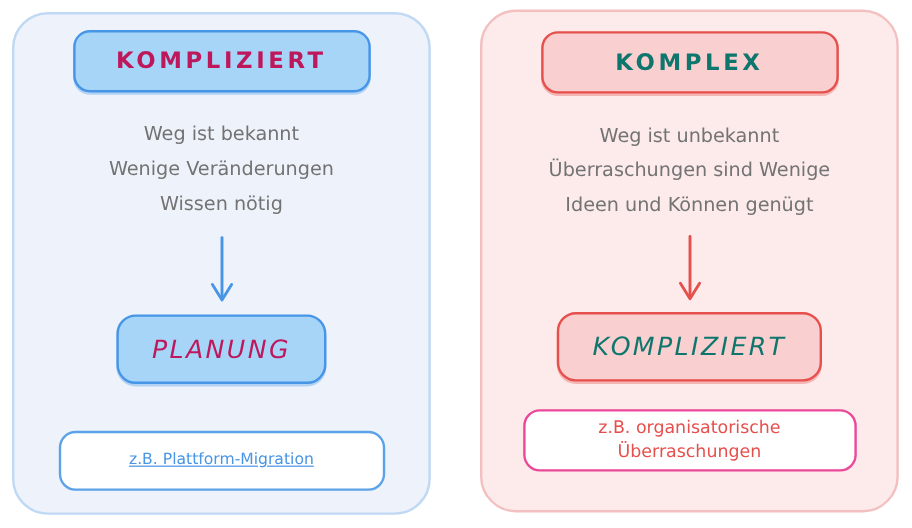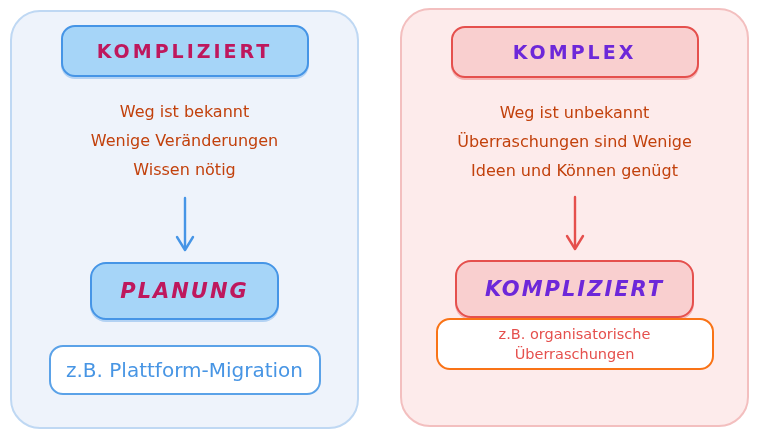--- a/index.html
+++ b/index.html
@@ -46,77 +46,79 @@
   }
   .blue .header-chip, .blue .result-chip {
     background: #a6d5f8;
     border: 2.5px solid #4695e6;
     color: #be185d;
     box-shadow: 0 2px 0 rgba(70,149,230,0.35);
   }
   .red .header-chip, .red .result-chip {
     background: #f9cfcf;
     border: 2.5px solid #e5504d;
-    color: #6d28d9;
+    color: #0f766e;
     box-shadow: 0 2px 0 rgba(229,80,77,0.35);
   }
 
   .bullets {
     margin-top: 20px;
     height: 87px;
     display: flex;
     flex-direction: column;
     align-items: center;
   }
   .bullet {
     line-height: 29px;
     font-size: 16px;
-    color: #c2410c;
+    color: #737373;
     white-space: nowrap;
   }
 
   .arrow { display: block; }
   .blue .arrow { margin-top: 12px; }
   .red .arrow { margin-top: 10px; }
   .blue .arrow-stroke { stroke: #4695e6; }
   .red .arrow-stroke { stroke: #e5504d; }
 
   .result-chip {
     height: 58px;
     border-radius: 16px;
     padding: 0 28px;
     font-size: 21px;
-    font-weight: bold;
+    font-weight: normal;
     font-style: italic;
     letter-spacing: 2px;
   }
   .blue .result-chip { margin-top: 8px; }
   .red .result-chip { margin-top: 7px; }
 
   .example-box {
     background: #ffffff;
     border-radius: 14px;
     display: flex;
     flex-direction: column;
     align-items: center;
     justify-content: center;
     text-align: center;
   }
   .blue .example-box {
-    margin-top: 25px;
+    margin-top: 39px;
     width: 272px;
     height: 50px;
     border: 2px solid #5ba2e8;
     color: #4795e4;
-    font-size: 20px;
+    font-size: 13px;
+    text-decoration: underline;
   }
   .red .example-box {
+    margin-top: 23px;
     width: 278px;
     height: 52px;
-    border: 2px solid #f97316;
+    border: 2px solid #ec4899;
     color: #e5504d;
     font-size: 14.5px;
   }
   .example-line { line-height: 20px; white-space: nowrap; }
 </style>
 </head>
 <body>
 
 <div class="canvas">
 

